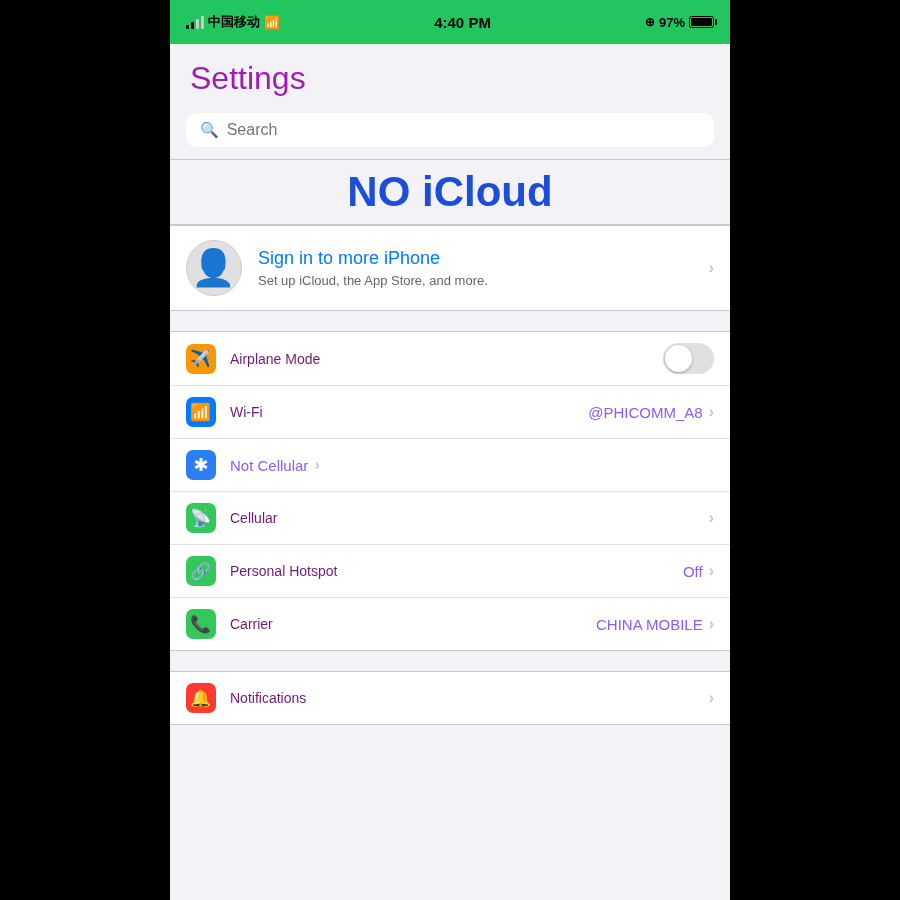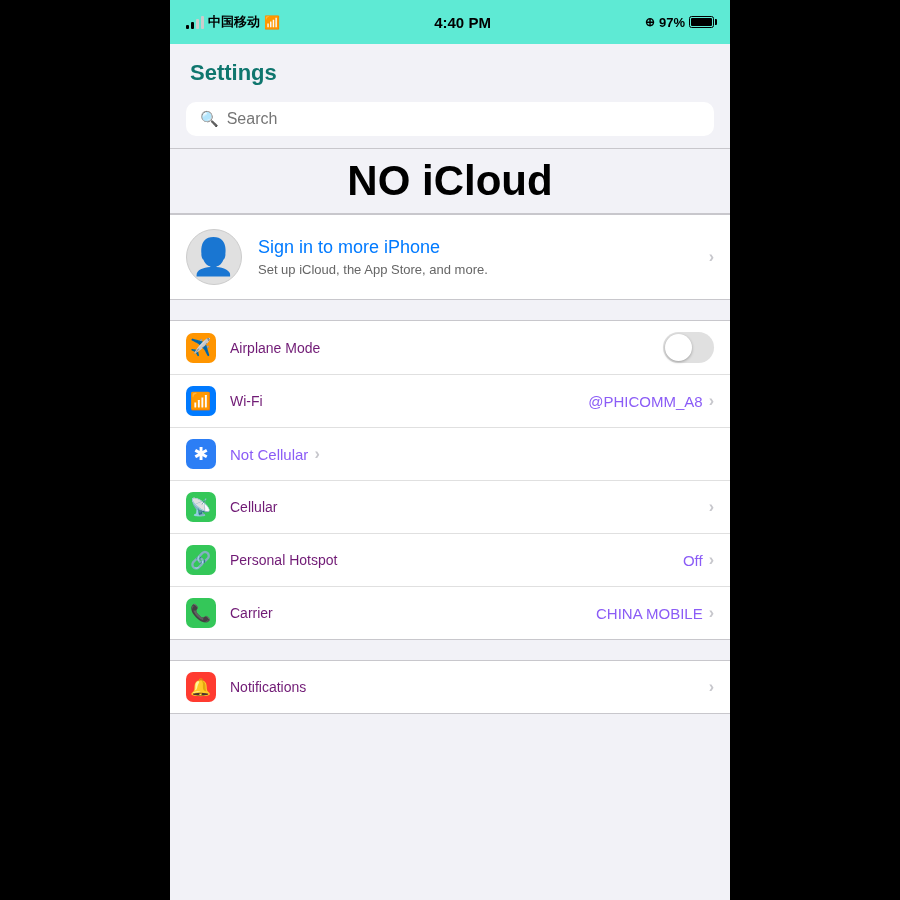--- a/index.html
+++ b/index.html
@@ -16,21 +16,21 @@
     .phone-frame {
       width: 560px;
       background: #f2f2f7;
       display: flex;
       flex-direction: column;
       position: relative;
       overflow: hidden;
     }
     
     .status-bar {
-      background: #5eead4;
+      background: #22c55e;
       height: 44px;
       display: flex;
       align-items: center;
       justify-content: space-between;
       padding: 4px 16px;
       font-size: 15px;
       font-weight: 600;
       flex-shrink: 0;
     }
     .status-left {
@@ -97,23 +97,23 @@
       flex: 1;
       overflow-y: auto;
       background: #f2f2f7;
     }
     
     .settings-title {
       background: #f2f2f7;
       padding: 16px 20px 8px 20px;
     }
     .settings-title h1 {
-      font-size: 22px;
-      font-weight: 700;
-      color: #0f766e;
+      font-size: 32px;
+      font-weight: 400;
+      color: #a21caf;
     }
     
     .search-container {
       padding: 8px 16px 12px 16px;
       background: #f2f2f7;
     }
     .search-bar {
       background: #fff;
       border-radius: 10px;
       padding: 8px 14px;
@@ -137,21 +137,21 @@
     .no-icloud-banner {
       background: #f2f2f7;
       padding: 8px 0;
       text-align: center;
       border-top: 0.5px solid #c8c7cc;
       border-bottom: 0.5px solid #c8c7cc;
     }
     .no-icloud-text {
       font-size: 42px;
       font-weight: 700;
-      color: #000000;
+      color: #1d4ed8;
     }
     
     .signin-section {
       background: #fff;
       margin-top: 0;
       border-top: 0.5px solid #c8c7cc;
       border-bottom: 0.5px solid #c8c7cc;
     }
     .signin-row {
       display: flex;

